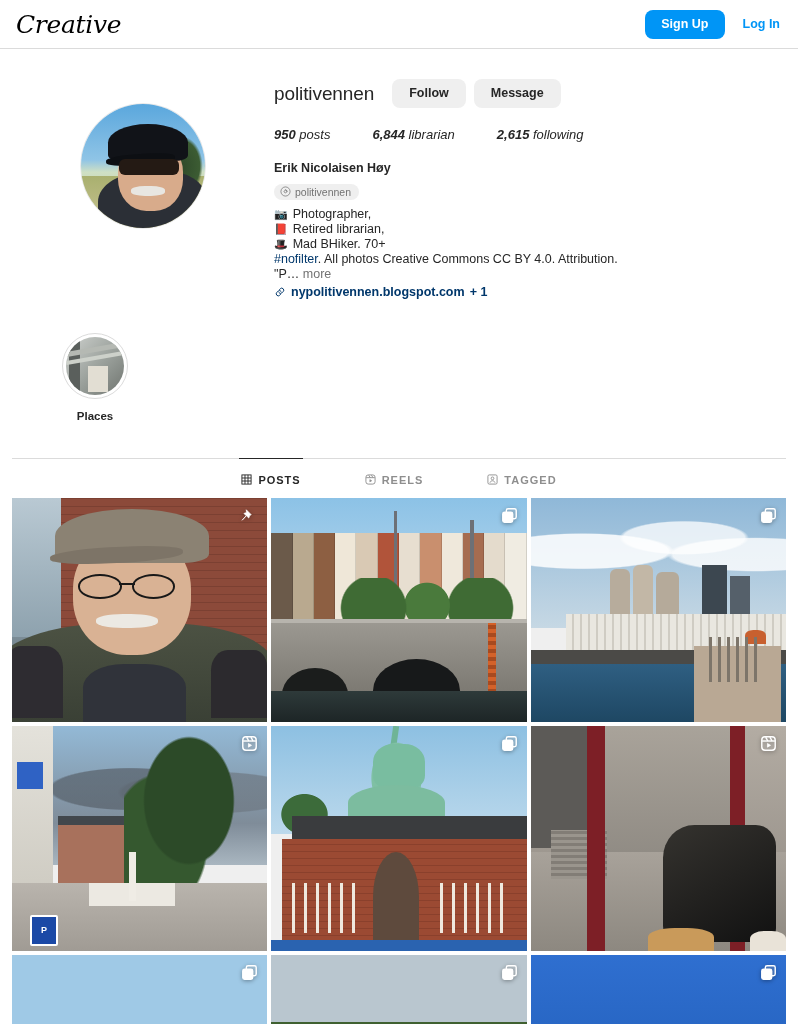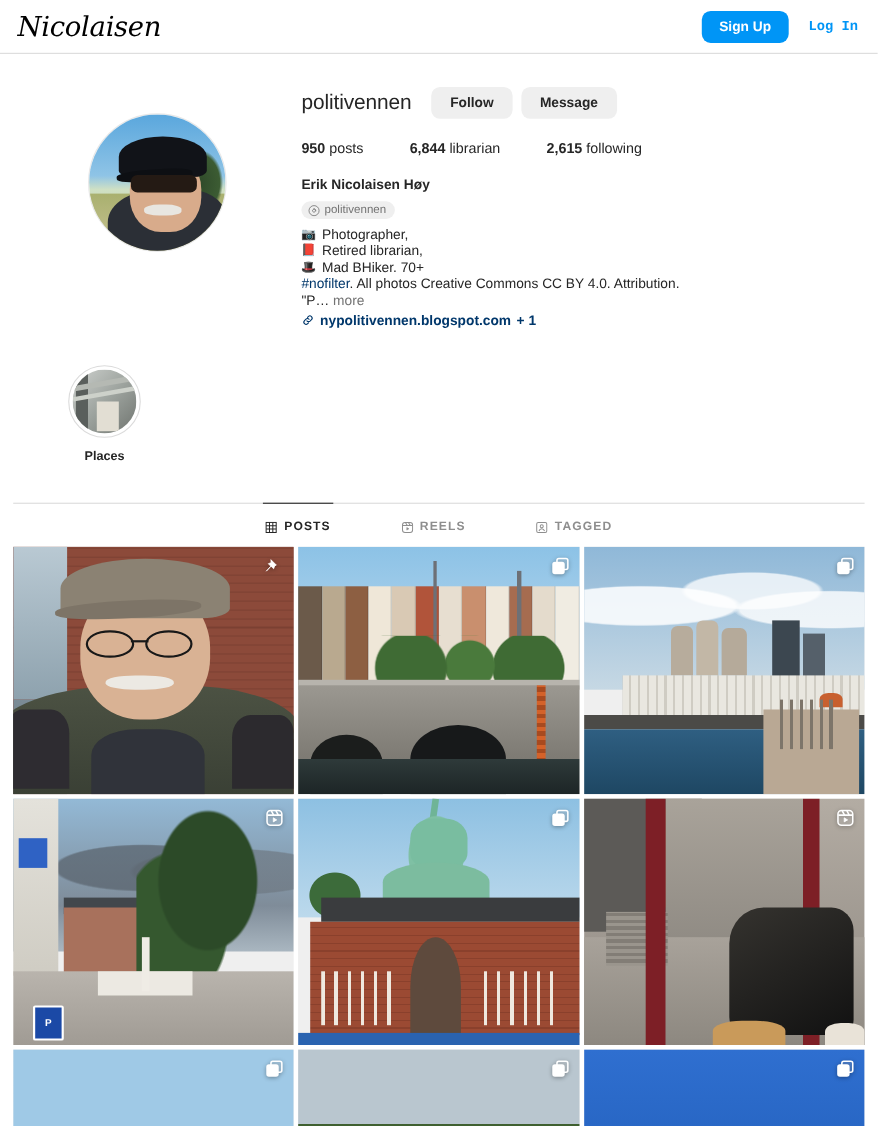--- a/index.html
+++ b/index.html
@@ -48,21 +48,21 @@
     font-family: inherit;
     line-height: 1.2;
   }
   #login-btn {
     background: none;
     border: none;
     color: #0095f6;
     font-size: 12.5px;
     font-weight: 700;
     cursor: pointer;
-    font-family: Liberation Mono, monospace;
+    font-family: Liberation Sans, sans-serif;
     padding: 4px 2px;
   }
 
   
   #page { width: 798px; padding: 0 12px; }
 
   
   #profile-header {
     display: flex;
     padding: 22px 0 0 0;
@@ -111,21 +111,21 @@
     line-height: 1.2;
   }
 
   #stats-row {
     display: flex;
     gap: 0;
     margin-bottom: 19px;
     font-size: 13px;
     color: #262626;
   }
-  .stat { margin-right: 42px; }
+  .stat { margin-right: 42px; font-style: italic; }
   .stat b { font-weight: 700; }
 
   #fullname {
     font-size: 12.5px;
     font-weight: 700;
     color: #262626;
     margin-bottom: 8px;
   }
 
   #threads-badge {
@@ -367,21 +367,21 @@
   
   .r3a{position:absolute;inset:0;background:linear-gradient(#9fc9e6 0 48%,#5f7e4e 48%,#3f5c35);}
   .r3a .t{position:absolute;left:0;top:30%;width:42%;height:40%;background:radial-gradient(ellipse at 50% 50%,#2f5230 0 50%,transparent 52%);}
   .r3b{position:absolute;inset:0;background:linear-gradient(#b9c6cf 0 30%,#3f6030 30%,#24471f);}
   .r3c{position:absolute;inset:0;background:linear-gradient(#2f6fd0,#1a55ad);}
 </style>
 </head>
 <body>
 
 <div id="topnav">
-  <div id="logo">Nicolaisen</div>
+  <div id="logo">Creative</div>
   <div id="nav-right">
     <button id="signup-btn">Sign Up</button>
     <button id="login-btn">Log In</button>
   </div>
 </div>
 
 <div id="page">
 
   <div id="profile-header">
 

